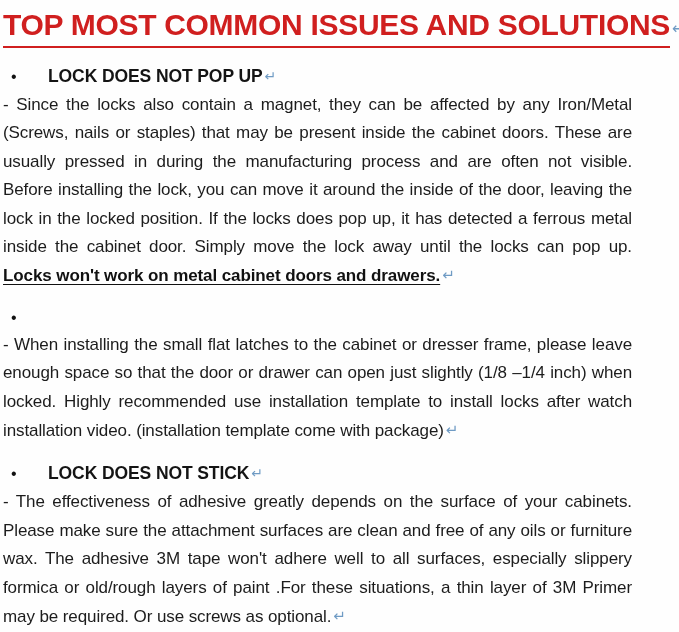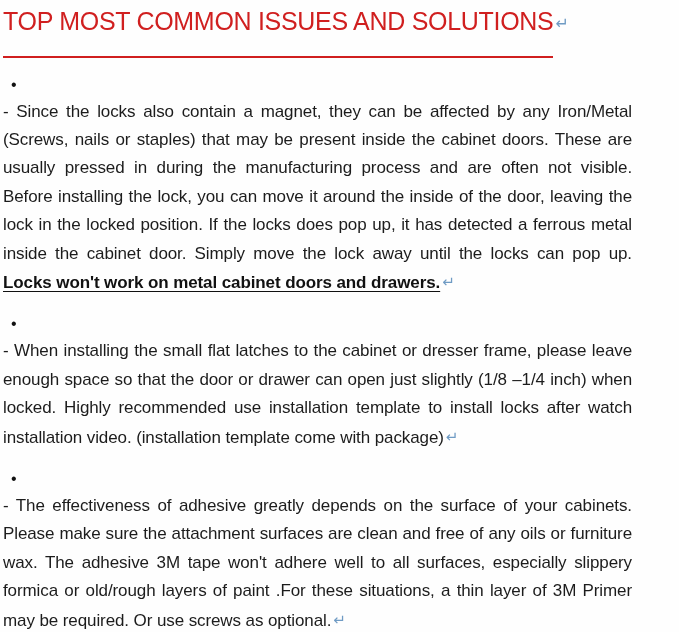--- a/index.html
+++ b/index.html
@@ -20,26 +20,26 @@
     height: 632px;
     padding: 8px 47px 0 3px;
     background: #fefefe;
   }
   .title-row {
     margin: 0 0 18px 0;
     white-space: nowrap;
   }
   .page-title {
     display: inline-block;
-    font-size: 25px;
-    font-weight: normal;
+    font-size: 30px;
+    font-weight: bold;
     letter-spacing: -0.3px;
     color: #d01f1f;
     border-bottom: 2px solid #d01f1f;
-    padding-bottom: 20px;
+    padding-bottom: 5px;
     line-height: 1.1;
   }
   .pmark {
     color: #6f9bc4;
     font-size: 16px;
     font-weight: normal;
     margin-left: 2px;
     vertical-align: 1px;
     letter-spacing: 0;
   }
@@ -83,26 +83,28 @@
 <body>
 
 <div class="page">
 
   <div class="title-row">
     <span class="page-title">TOP MOST COMMON ISSUES AND SOLUTIONS</span><span class="pmark">↵</span>
   </div>
 
   <div class="section-heading-row">
     <span class="bullet">•</span>
+    <span class="section-heading"><span>LOCK DOES NOT POP UP</span><span class="pmark">↵</span></span>
   </div>
   <p class="section-body"><span>- Since the locks also contain a magnet, they can be affected by any Iron/Metal (Screws, nails or staples) that may be present inside the cabinet doors. These are usually pressed in during the manufacturing process and are often not visible. Before installing the lock, you can move it around the inside of the door, leaving the lock in the locked position. If the locks does pop up, it has detected a ferrous metal inside the cabinet door. Simply move the lock away until the locks can pop up.  </span><span class="emph">Locks won't work on metal cabinet doors and drawers.</span><span class="pmark">↵</span></p>
 
   <div class="section-heading-row">
     <span class="bullet">•</span>
   </div>
   <p class="section-body"><span>- When installing the small flat latches to the cabinet or dresser frame, please leave enough space so that the door or drawer can open just slightly (1/8 –1/4 inch) when locked. Highly recommended use installation template to install locks after watch installation video. (installation template come with package)</span><span class="pmark">↵</span></p>
 
   <div class="section-heading-row">
     <span class="bullet">•</span>
+    <span class="section-heading"><span>LOCK DOES NOT STICK</span><span class="pmark">↵</span></span>
   </div>
   <p class="section-body"><span>- The effectiveness of adhesive greatly depends on the surface of your cabinets. Please make sure the attachment surfaces are clean and free of any oils or furniture wax. The adhesive 3M tape won't adhere well to all surfaces, especially slippery formica or old/rough layers of paint .For these situations, a thin layer of 3M Primer may be required. Or use screws as optional.</span><span class="pmark">↵</span></p>
 
 </div>
 
 </body></html>

